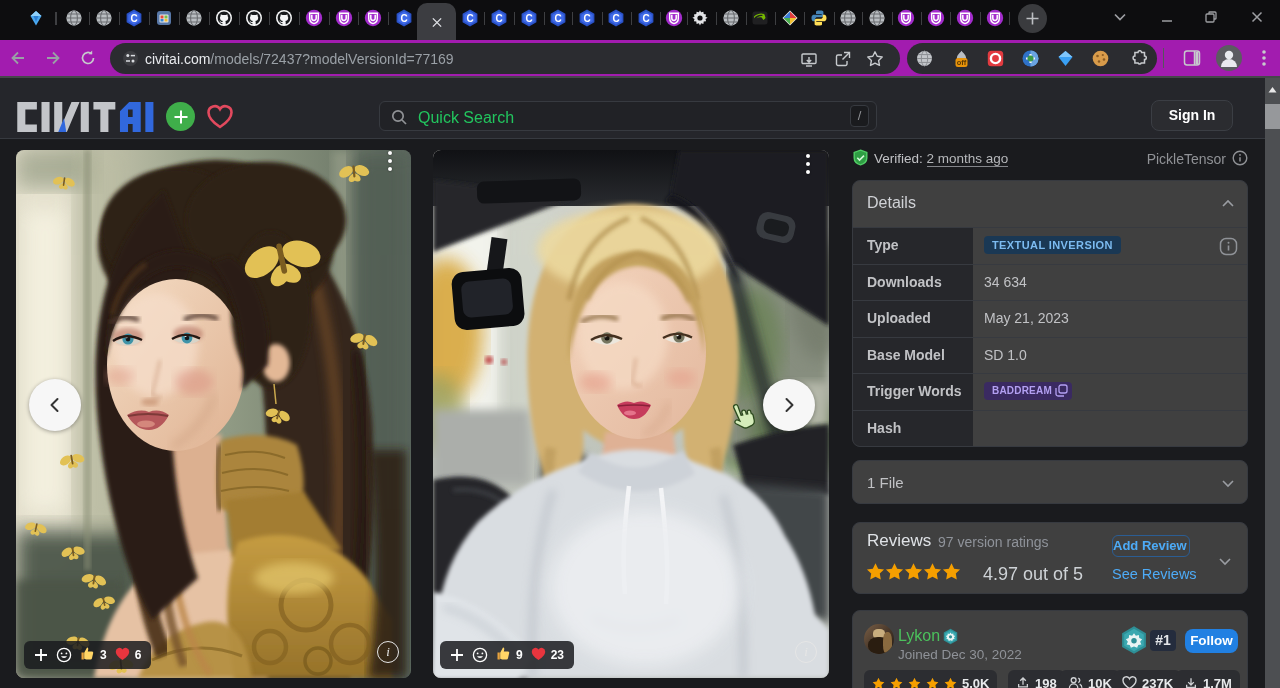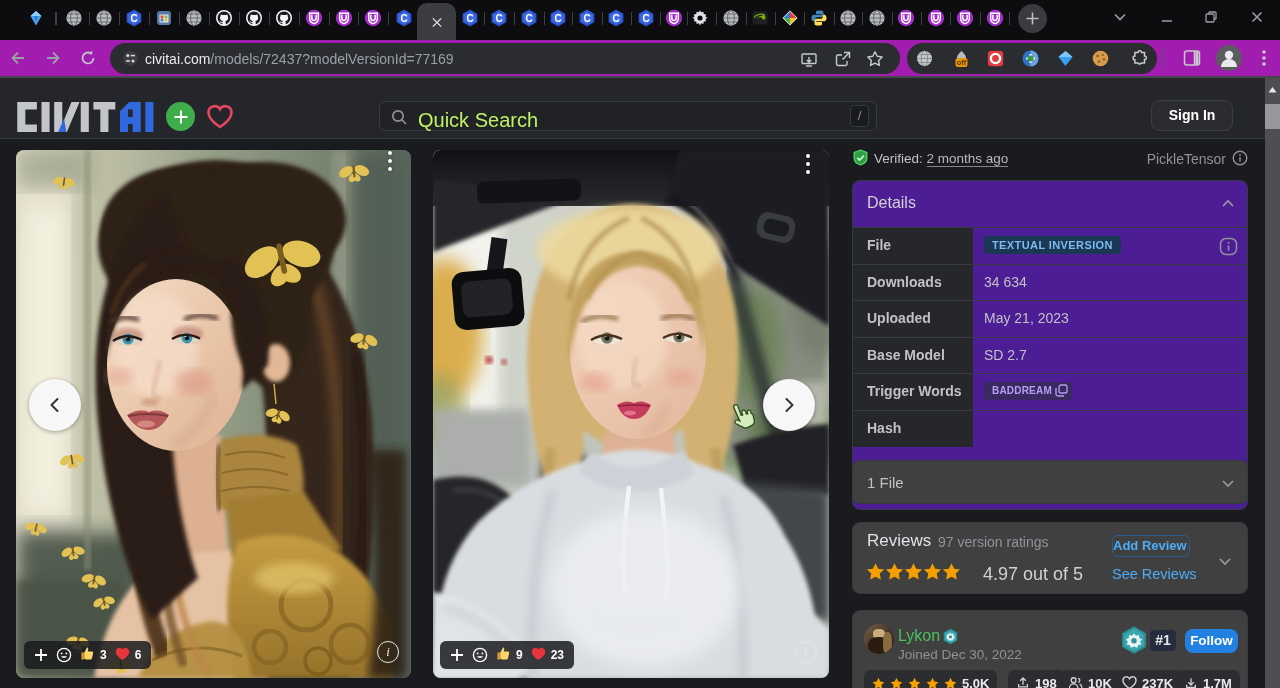--- a/index.html
+++ b/index.html
@@ -22,21 +22,21 @@
   .exticon { position:absolute; top:7px; width:17px; height:17px; }
   #urltext { position:absolute; left:35px; top:8px; font-size:14px; color:#9aa0a6; white-space:nowrap; }
   #urltext b { color:#e8eaed; font-weight:normal; }
   
   #page { position:absolute; left:0; top:78px; width:1280px; height:610px; background:#1a1b1e; }
   #siteheader { position:absolute; left:0; top:0; width:1280px; height:61px; background:#25262b;
      border-bottom:1px solid #373a40; }
   #logo { position:absolute; left:16px; top:24px; }
   #searchbar { position:absolute; left:379px; top:23px; width:498px; height:30px; background:#212226;
      border:1px solid #373a40; border-radius:6px; }
-  #searchbar .ph { position:absolute; left:38px; top:7px; font-size:20px; color:#bef264; }
+  #searchbar .ph { position:absolute; left:38px; top:7px; font-size:16px; color:#22c55e; }
   #slash { position:absolute; right:7px; top:3px; width:19px; height:22px; background:#1a1b1e;
      border:1px solid #373a40; border-radius:4px; color:#909296; font-size:13px; text-align:center; line-height:20px; }
   #signin { position:absolute; left:1151px; top:22px; width:82px; height:31px; background:#2b2c30;
      border:1px solid #3b3e44; border-radius:8px; color:#fff; font-weight:bold; font-size:14px;
      text-align:center; line-height:29px; }
   
   .imgcard { position:absolute; top:72px; width:395px; height:528px; border-radius:8px; overflow:hidden; background:#333; }
   #card1 { left:16px; }
   #card2 { left:433px; width:396px; }
   .dots3 { position:absolute; width:4px; }
@@ -750,46 +750,46 @@
         <path d="M8.5 1.2 L14.8 3.4 V9 c0 3.6-2.7 5.8-6.3 6.8 C4.9 14.8 2.2 12.6 2.2 9 V3.4 Z" fill="#2f9e44" stroke="#51cf66" stroke-width="1.4"></path>
         <path d="M5.3 8.8 l2.2 2.2 L12 6.6" stroke="#d3f9d8" stroke-width="1.6" fill="none"></path>
       </svg>
       <div class="abs" style="left:874px;top:73px;font-size:13.5px;color:#c1c2c5">Verified: <span style="color:#b6b8bb;border-bottom:1px solid #83858a">2 months ago</span></div>
       <div class="abs" style="left:1060px;top:73px;width:166px;text-align:right;font-size:14px;color:#909296">PickleTensor</div>
       <svg class="abs" style="left:1232px;top:72px" width="16" height="16" viewBox="0 0 16 16">
         <circle cx="8" cy="8" r="6.8" stroke="#909296" stroke-width="1.4" fill="none"></circle>
         <circle cx="8" cy="4.9" r="0.9" fill="#909296"></circle>
         <path d="M8 7.2 V11.4" stroke="#909296" stroke-width="1.5"></path>
       </svg>
-      <div class="sidecard" style="top:102px;height:330px;overflow:hidden;background:#4c1d95">
+      <div class="sidecard" style="top:102px;height:267px;overflow:hidden;background:#404040">
         <div class="abs" style="left:14px;top:13px;font-size:16px;color:#d0d2d6">Details</div>
         <svg class="chev" style="left:367px;top:15px" viewBox="0 0 16 16">
           <path d="M3 10 L8 5 L13 10" stroke="#9a9da2" stroke-width="1.6" fill="none"></path>
         </svg>
         <div class="abs" style="left:0;top:46px;width:120px;height:36.6px;background:#26272b;border-top:1px solid #373a40"></div>
         <div class="abs" style="left:120px;top:46px;width:274px;height:36.6px;border-top:1px solid #373a40"></div>
-        <div class="abs" style="left:14px;top:56px;font-size:14px;font-weight:bold;color:#c1c2c5">File</div>
+        <div class="abs" style="left:14px;top:56px;font-size:14px;font-weight:bold;color:#c1c2c5">Type</div>
         <div class="abs" style="left:131px;top:55px;height:18px;background:#1a3854;border-radius:4px;color:#7cbbf0;font-size:11px;font-weight:bold;letter-spacing:.4px;line-height:18px;padding:0 8px">TEXTUAL INVERSION</div>
         <svg class="abs" style="left:366px;top:56px" width="19" height="19" viewBox="0 0 19 19">
           <rect x="1.5" y="1.5" width="16" height="16" rx="5.5" stroke="#8f9297" stroke-width="1.5" fill="none"></rect>
           <circle cx="9.5" cy="5.8" r="1" fill="#8f9297"></circle>
           <path d="M9.5 8.4 V13.4" stroke="#8f9297" stroke-width="1.6"></path>
         </svg>
         <div class="abs" style="left:0;top:82.6px;width:120px;height:36.6px;background:#26272b;border-top:1px solid #373a40"></div>
         <div class="abs" style="left:120px;top:82.6px;width:274px;height:36.6px;border-top:1px solid #373a40"></div>
         <div class="abs" style="left:14px;top:92.6px;font-size:14px;font-weight:bold;color:#c1c2c5">Downloads</div>
         <div class="abs" style="left:131px;top:92.6px;font-size:14px;color:#c1c2c5">34 634</div>
         <div class="abs" style="left:0;top:119.2px;width:120px;height:36.6px;background:#26272b;border-top:1px solid #373a40"></div>
         <div class="abs" style="left:120px;top:119.2px;width:274px;height:36.6px;border-top:1px solid #373a40"></div>
         <div class="abs" style="left:14px;top:129.2px;font-size:14px;font-weight:bold;color:#c1c2c5">Uploaded</div>
         <div class="abs" style="left:131px;top:129.2px;font-size:14px;color:#c1c2c5">May 21, 2023</div>
         <div class="abs" style="left:0;top:155.8px;width:120px;height:36.6px;background:#26272b;border-top:1px solid #373a40"></div>
         <div class="abs" style="left:120px;top:155.8px;width:274px;height:36.6px;border-top:1px solid #373a40"></div>
         <div class="abs" style="left:14px;top:165.8px;font-size:14px;font-weight:bold;color:#c1c2c5">Base Model</div>
-        <div class="abs" style="left:131px;top:165.8px;font-size:14px;color:#c1c2c5">SD 2.7</div>
+        <div class="abs" style="left:131px;top:165.8px;font-size:14px;color:#c1c2c5">SD 1.0</div>
         <div class="abs" style="left:0;top:192.4px;width:120px;height:36.6px;background:#26272b;border-top:1px solid #373a40"></div>
         <div class="abs" style="left:120px;top:192.4px;width:274px;height:36.6px;border-top:1px solid #373a40"></div>
         <div class="abs" style="left:14px;top:202.4px;font-size:14px;font-weight:bold;color:#c1c2c5">Trigger Words</div>
         <div class="abs" style="left:131px;top:201.4px;width:88px;height:18px;background:#3a2a61;border-radius:4px;color:#b3a0f2;font-size:10px;font-weight:bold;letter-spacing:.2px;line-height:18px;padding:0 0 0 8px">BADDREAM</div>
         <svg class="abs" style="left:202px;top:203.4px" width="13" height="13" viewBox="0 0 13 13">
           <rect x="4" y="1" width="8" height="8" rx="2" stroke="#b3a0f2" stroke-width="1.3" fill="none"></rect>
           <path d="M9 12 H3 a2 2 0 0 1 -2 -2 V4" stroke="#b3a0f2" stroke-width="1.3" fill="none"></path>
         </svg>
         <div class="abs" style="left:0;top:229.0px;width:120px;height:36.6px;background:#26272b;border-top:1px solid #373a40"></div>
         <div class="abs" style="left:120px;top:229.0px;width:274px;height:36.6px;border-top:1px solid #373a40"></div>

